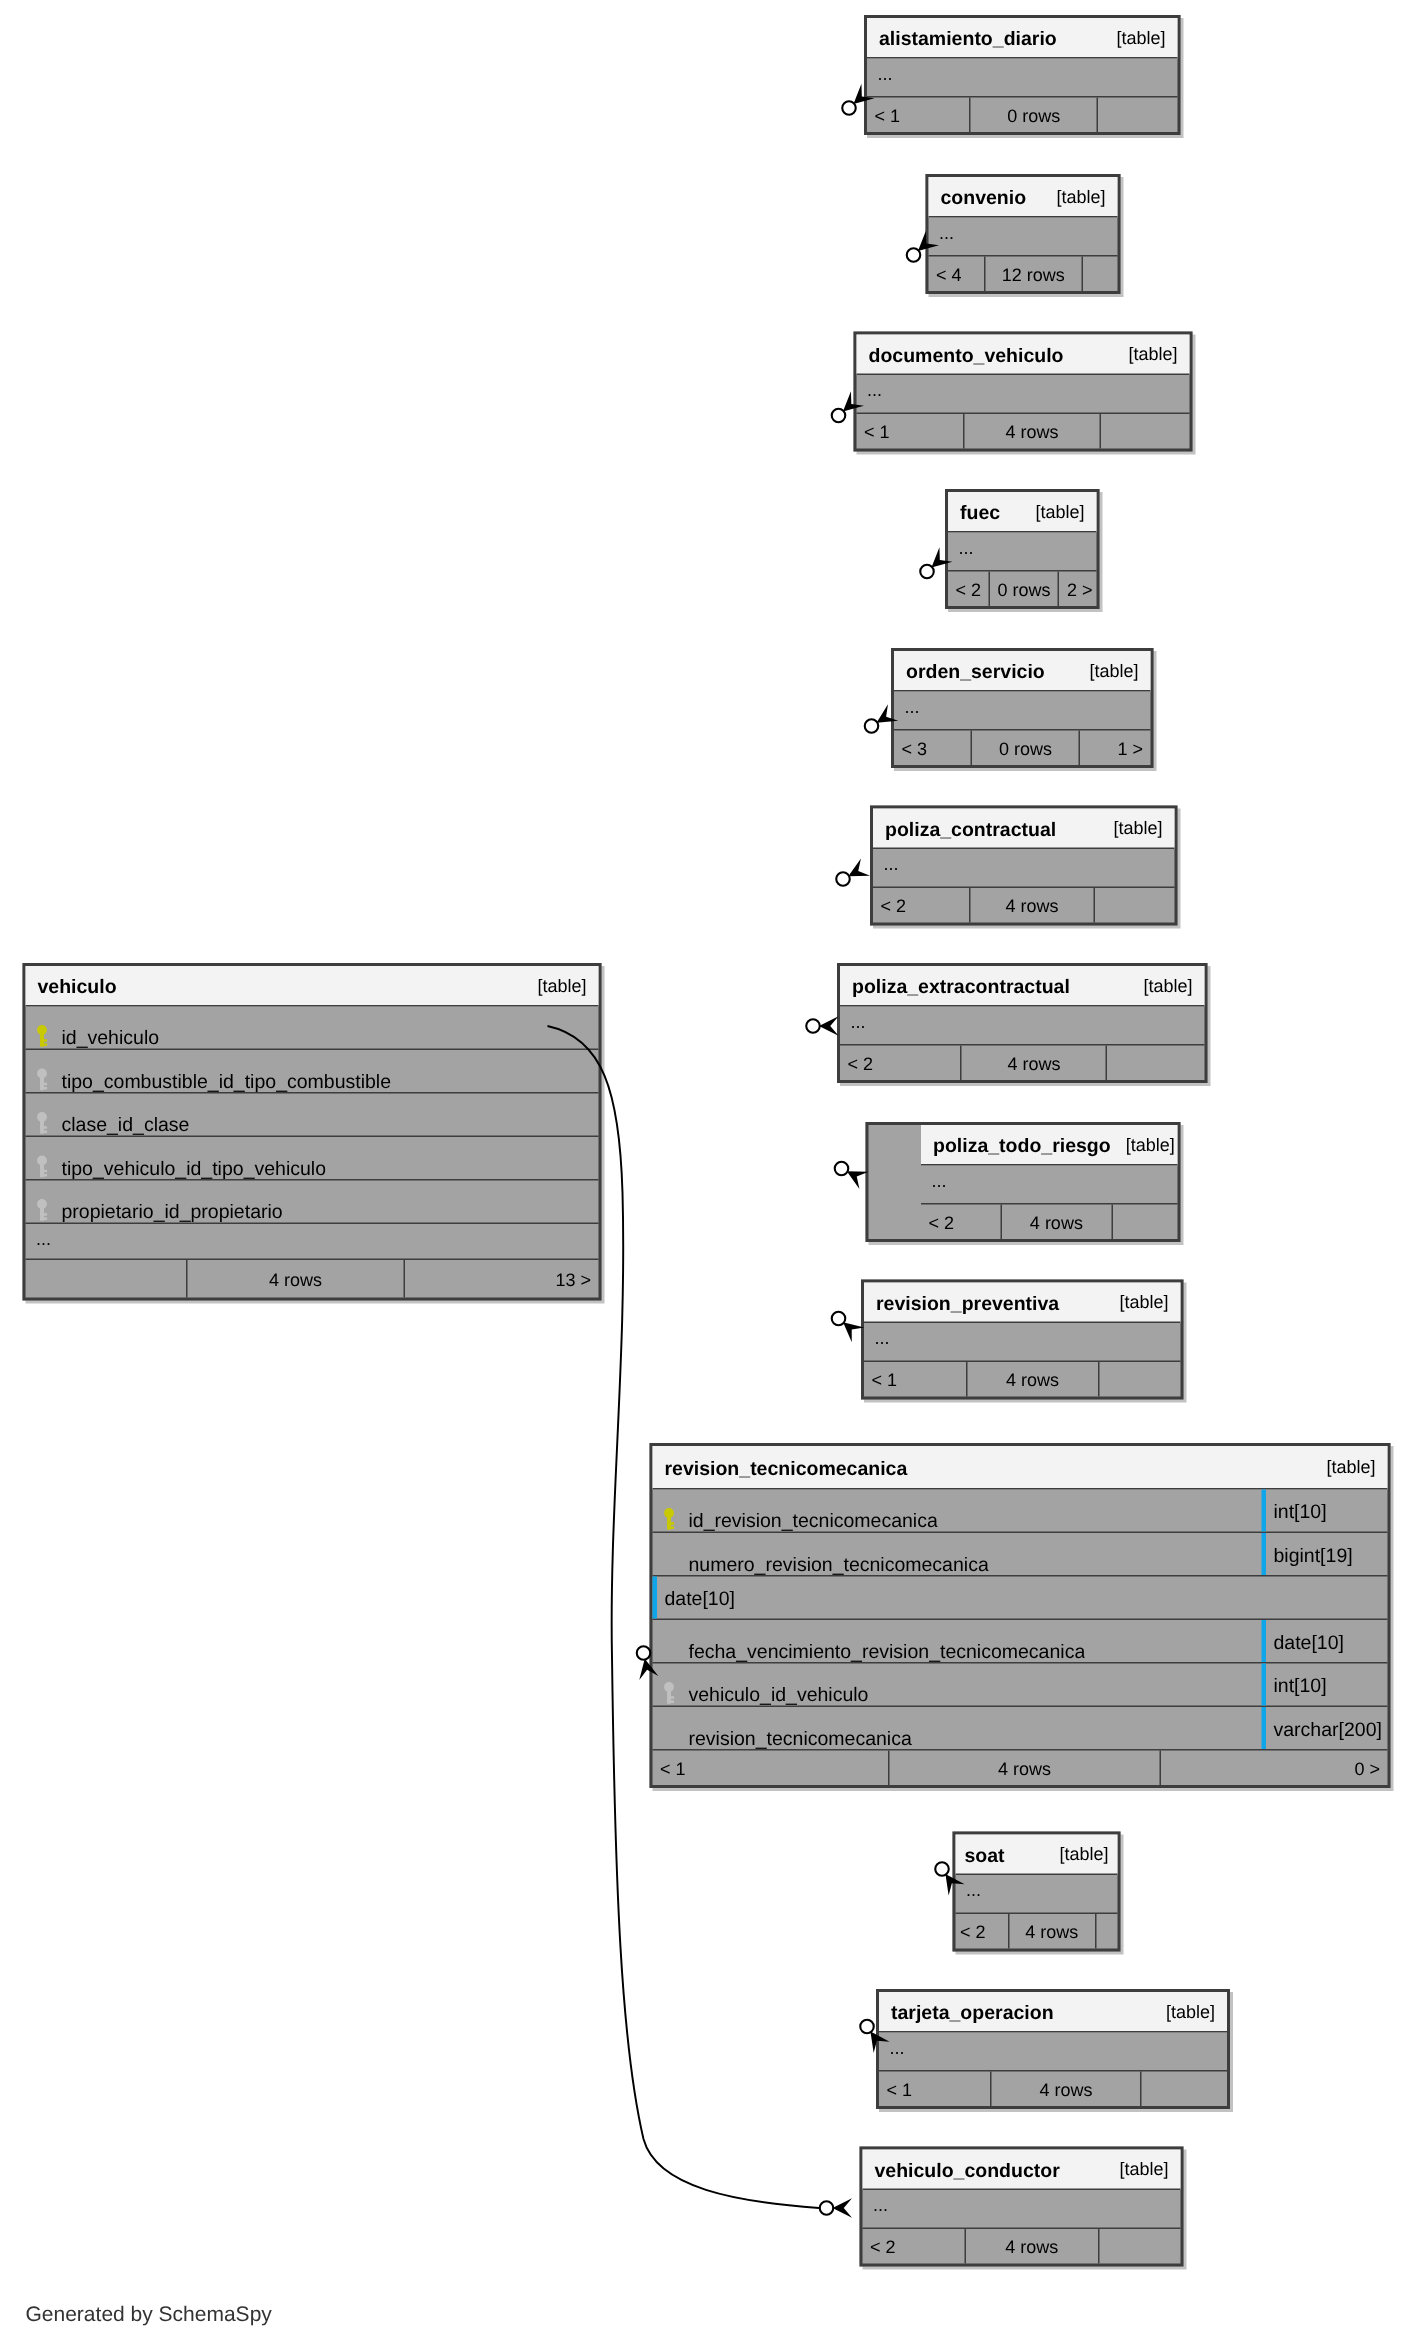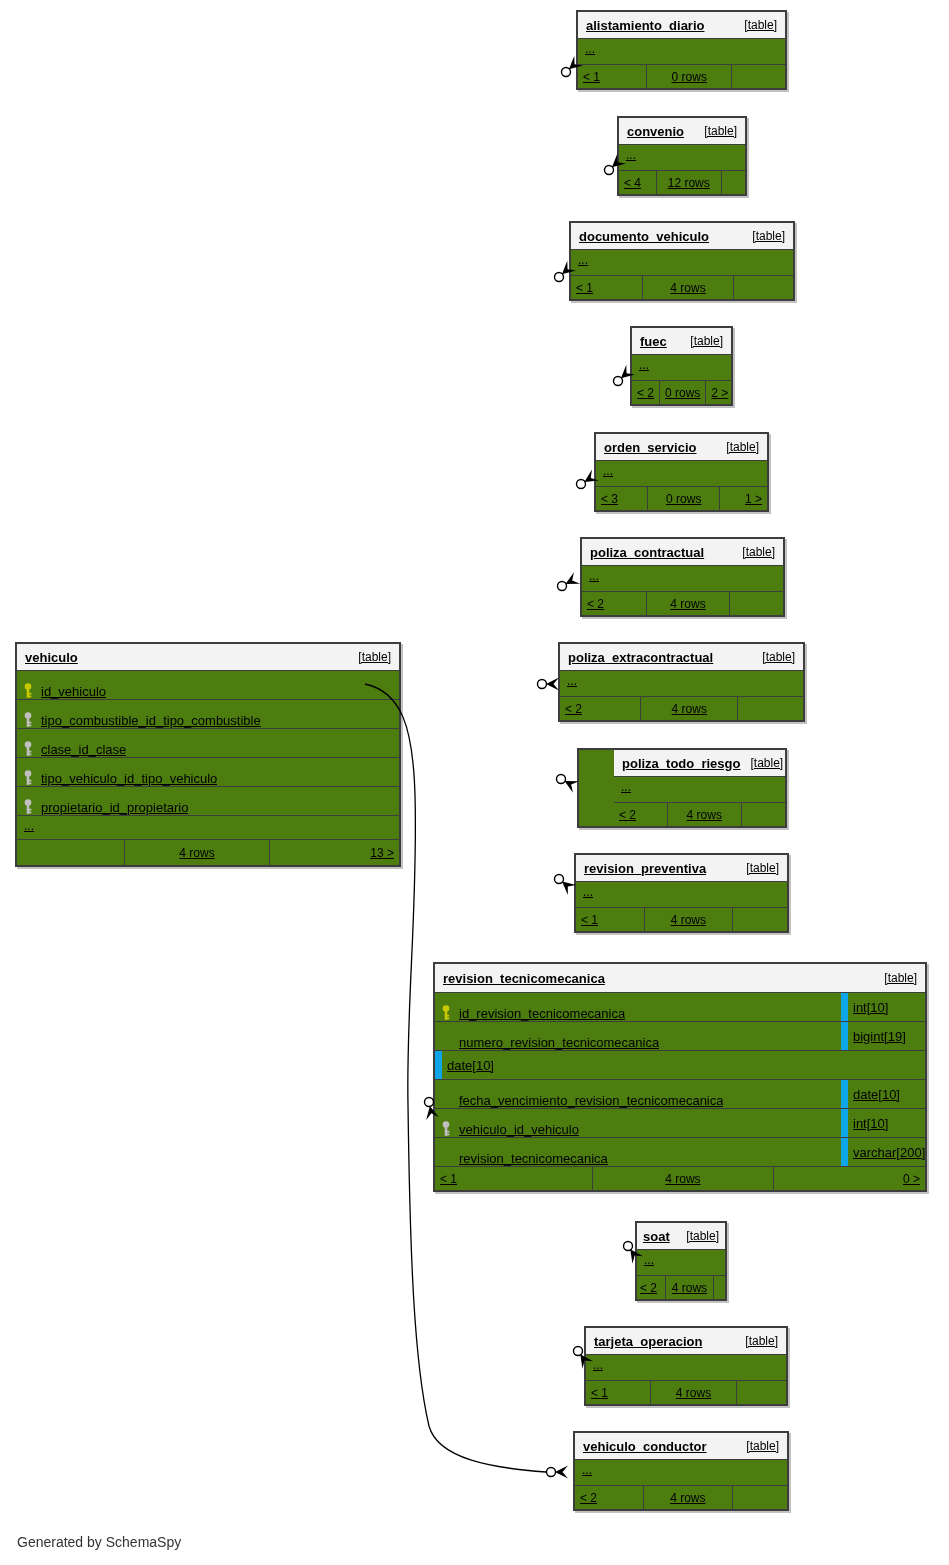--- a/index.html
+++ b/index.html
@@ -2,44 +2,43 @@
 <html><head>
 <meta charset="utf-8">
 <style>
   html,body { margin:0; padding:0; background:#fff; }
   #canvas {
     position:relative; width:949px; height:1565px; overflow:hidden;
     font-family:"Liberation Sans","DejaVu Sans",sans-serif;
     background:#fff; color:#000;
   }
   .tbl {
-    position:absolute; background:#4d7c0f;
+    position:absolute; background:#a3a3a3;
     border:2px solid #3d3d3d; box-sizing:border-box;
     box-shadow:2px 2px 0 rgba(120,120,120,0.45);
-    text-decoration:underline;
   }
   .tbl-header {
     display:flex; justify-content:space-between; align-items:center;
     background:#f3f3f3; border-bottom:1px solid #3d3d3d;
     height:27px; padding:0 8px; box-sizing:border-box; gap:10px;
   }
   .tbl-name { font-weight:bold; font-size:13px; white-space:nowrap; }
   .tbl-badge { font-size:12px; white-space:nowrap; }
   .row-ellipsis {
     height:26px; line-height:20px; padding:0 7px;
     border-bottom:1px solid #3d3d3d; font-size:12px; box-sizing:border-box;
   }
   .col-row {
     display:flex; align-items:stretch; height:29px;
     border-bottom:1px solid #3d3d3d; box-sizing:border-box; font-size:13px;
   }
   .col-left { flex:1; display:flex; align-items:flex-end; padding:0 6px; gap:8px; min-width:0; }
   .col-name { white-space:nowrap; overflow:hidden; }
   .col-type {
-    width:84px; border-left:7px solid #0ea5e9;
+    width:84px; border-left:3px solid #0ea5e9;
     display:flex; align-items:center; padding:0 5px; box-sizing:border-box;
     white-space:nowrap; font-size:13px;
   }
   .key-slot { width:10px; flex:0 0 10px; display:flex; align-items:center; }
   .tbl-footer { display:flex; height:23px; font-size:12px; }
   .tbl-footer .fcell {
     display:flex; align-items:center; padding:0 5px;
     box-sizing:border-box; white-space:nowrap;
   }
   .tbl-footer .fcell + .fcell { border-left:1px solid #3d3d3d; }
@@ -238,34 +237,34 @@
     <span class="col-type">varchar[200]</span>
   </div>
 
   <div class="tbl-footer">
     <span class="fcell f-left" style="flex-basis:32%">&lt; 1</span>
     <span class="fcell f-mid" style="flex-basis:37%">4 rows</span>
     <span class="fcell f-right" style="flex-basis:31%">0 &gt;</span>
   </div>
 </div>
 
-<div class="tbl" style="left:635px;top:1221px;width:92px;">
+<div class="tbl" style="left:635px;top:1221px;width:112px;">
   <div class="tbl-header" style="padding:0 6px;">
     <span class="tbl-name">soat</span>
     <span class="tbl-badge">[table]</span>
   </div>
   <div class="row-ellipsis">...</div>
   <div class="tbl-footer">
     <span class="fcell f-left" style="flex-basis:32%;padding:0 3px;">&lt; 2</span>
     <span class="fcell f-mid" style="flex-basis:54%;padding:0 2px;">4 rows</span>
     <span class="fcell f-right" style="flex-basis:14%;padding:0 2px;"></span>
   </div>
 </div>
 
-<div class="tbl" style="left:584px;top:1326px;width:204px;">
+<div class="tbl" style="left:584px;top:1326px;width:236px;">
   <div class="tbl-header">
     <span class="tbl-name">tarjeta_operacion</span>
     <span class="tbl-badge">[table]</span>
   </div>
   <div class="row-ellipsis">...</div>
   <div class="tbl-footer">
     <span class="fcell f-left" style="flex-basis:32%">&lt; 1</span>
     <span class="fcell f-mid" style="flex-basis:43%">4 rows</span>
     <span class="fcell f-right" style="flex-basis:25%"></span>
   </div>

